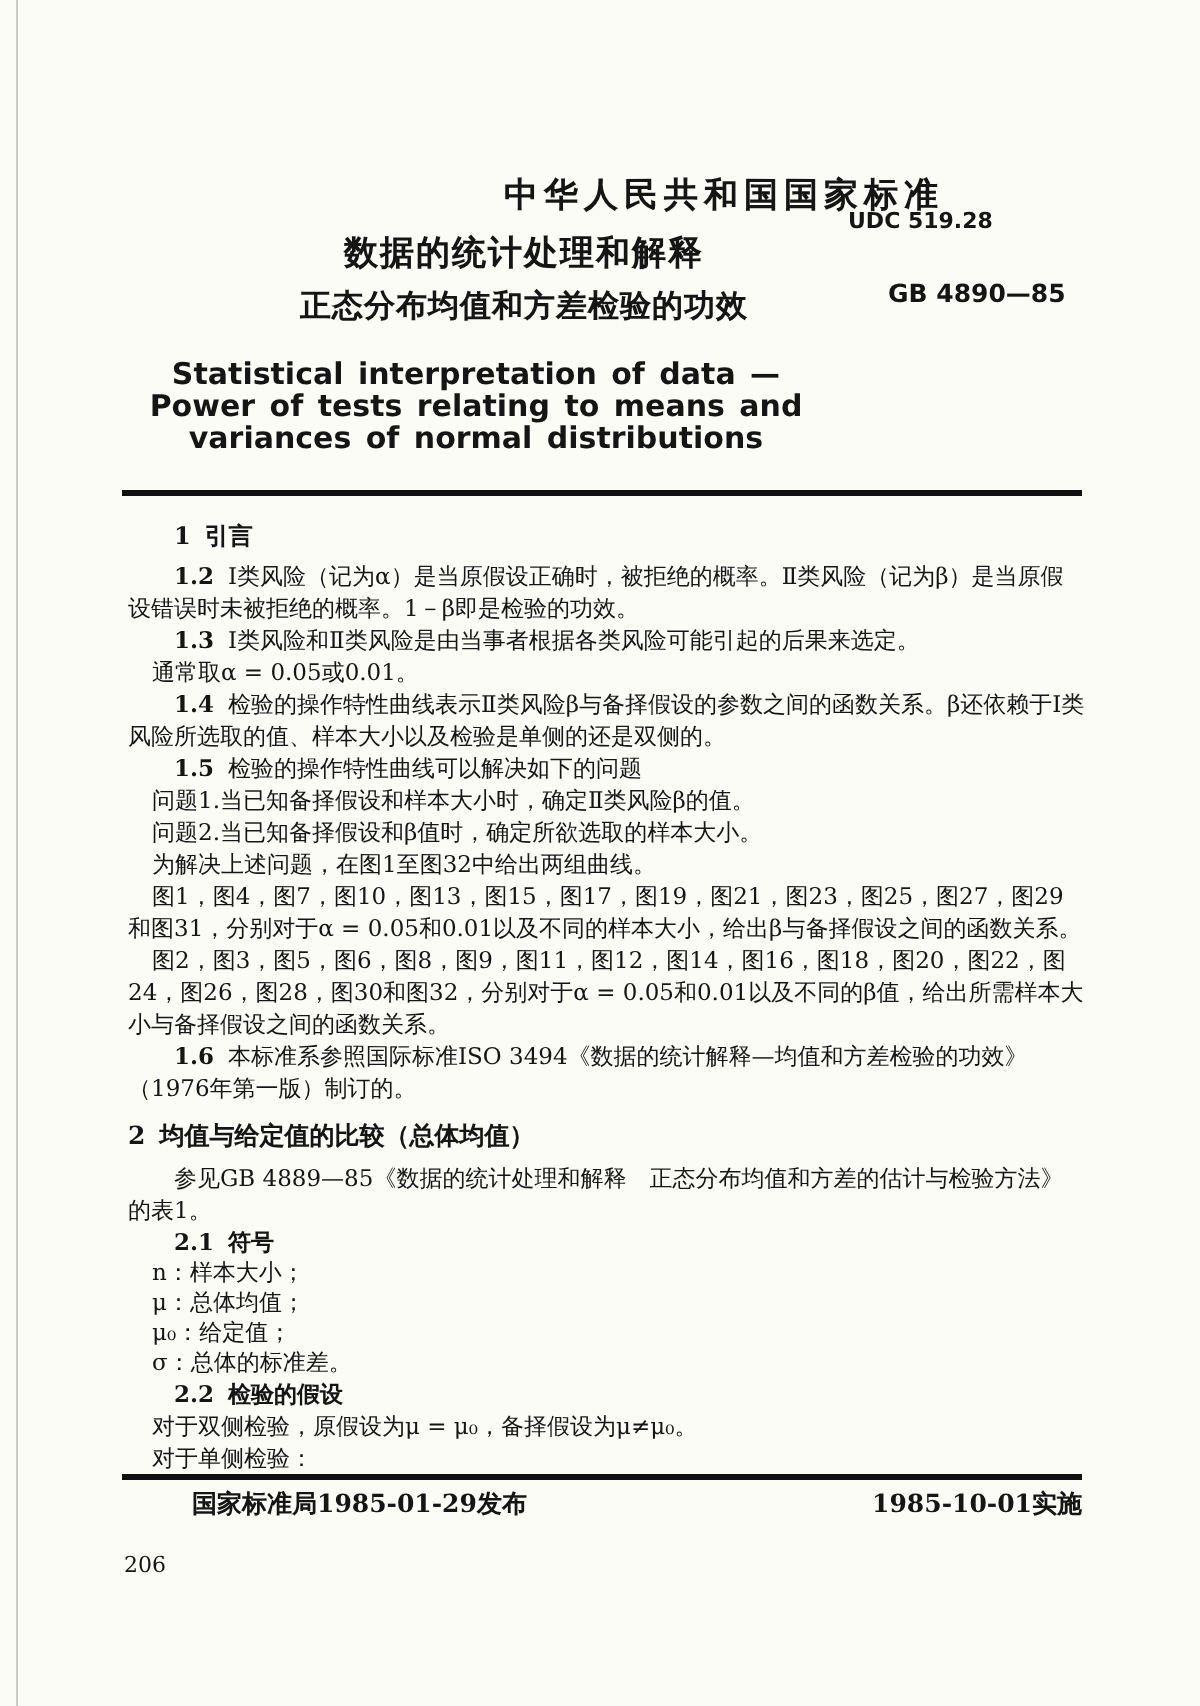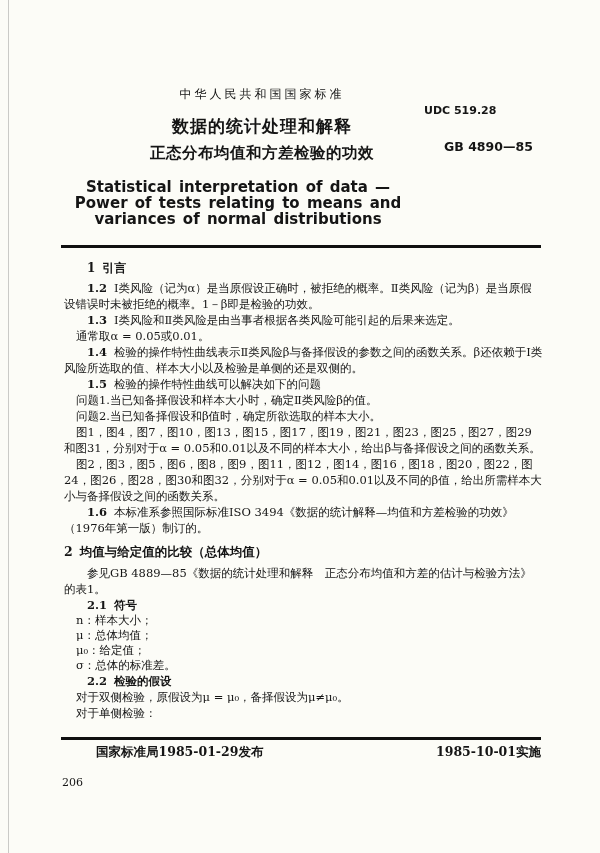--- a/index.html
+++ b/index.html
@@ -7,22 +7,22 @@
   body {
     background:#fcfcf7;
     color:#151515;
     font-family:"DejaVu Serif","Liberation Serif",serif;
     -webkit-font-smoothing:antialiased;
   }
   .page { position:relative; width:600px; height:853px; background:#fcfcf7; overflow:hidden; }
   .scan-edge-left { position:absolute; left:8px; top:0; width:1px; height:100%; background:rgba(110,110,110,.35); }
 
   
-  .kicker { position:absolute; top:86px; left:52px; width:420px; text-align:center;
-            font-size:12px; font-weight:normal; letter-spacing:3px; }
+  .kicker { position:absolute; top:86px; left:52px; width:420px; text-align:right;
+            font-size:17px; font-weight:bold; letter-spacing:3px; }
   .udc { position:absolute; top:104px; left:424px; font-size:11px; font-weight:bold;
          font-family:"DejaVu Sans","Liberation Sans",sans-serif; }
   .title1 { position:absolute; top:115px; left:52px; width:420px; text-align:center;
             font-size:17px; font-weight:bold; letter-spacing:1px; }
   .gbno { position:absolute; top:139px; left:444px; font-size:12.5px; font-weight:bold;
           font-family:"DejaVu Sans","Liberation Sans",sans-serif; }
   .title2 { position:absolute; top:143px; left:52px; width:420px; text-align:center;
             font-size:15.5px; font-weight:bold; letter-spacing:0.5px; }
   .entitle { position:absolute; top:179px; left:28px; width:420px; text-align:center;
              font-size:15px; font-weight:bold; line-height:16px; word-spacing:2px;
@@ -72,20 +72,21 @@
 
   <div class="doc-body">
       <div class="blk i2 h1"><span class="lbl">1</span><span>引言</span></div>
       <div class="blk i2"><span class="lbl">1.2</span><span>Ⅰ类风险（记为α）是当原假设正确时，被拒绝的概率。Ⅱ类风险（记为β）是当原假设错误时未被拒绝的概率。1－β即是检验的功效。</span></div>
       <div class="blk i2"><span class="lbl">1.3</span><span>Ⅰ类风险和Ⅱ类风险是由当事者根据各类风险可能引起的后果来选定。</span></div>
       <div class="blk i1"><span>通常取α = 0.05或0.01。</span></div>
       <div class="blk i2"><span class="lbl">1.4</span><span>检验的操作特性曲线表示Ⅱ类风险β与备择假设的参数之间的函数关系。β还依赖于Ⅰ类风险所选取的值、样本大小以及检验是单侧的还是双侧的。</span></div>
       <div class="blk i2"><span class="lbl">1.5</span><span>检验的操作特性曲线可以解决如下的问题</span></div>
       <div class="blk i1"><span>问题1.当已知备择假设和样本大小时，确定Ⅱ类风险β的值。</span></div>
       <div class="blk i1"><span>问题2.当已知备择假设和β值时，确定所欲选取的样本大小。</span></div>
+      <div class="blk i1"><span>为解决上述问题，在图1至图32中给出两组曲线。</span></div>
       <div class="blk i1"><span>图1，图4，图7，图10，图13，图15，图17，图19，图21，图23，图25，图27，图29和图31，分别对于α = 0.05和0.01以及不同的样本大小，给出β与备择假设之间的函数关系。</span></div>
       <div class="blk i1"><span>图2，图3，图5，图6，图8，图9，图11，图12，图14，图16，图18，图20，图22，图24，图26，图28，图30和图32，分别对于α = 0.05和0.01以及不同的β值，给出所需样本大小与备择假设之间的函数关系。</span></div>
       <div class="blk i2"><span class="lbl">1.6</span><span>本标准系参照国际标准ISO 3494《数据的统计解释—均值和方差检验的功效》（1976年第一版）制订的。</span></div>
       <div class="blk i0 h2"><span class="lbl">2</span><span>均值与给定值的比较（总体均值）</span></div>
       <div class="blk i2"><span>参见GB 4889—85《数据的统计处理和解释　正态分布均值和方差的估计与检验方法》的表1。</span></div>
       <div class="blk i2 sub"><span class="lbl">2.1</span><span>符号</span></div>
       <div class="blk i1 tight"><span>n：样本大小；</span></div>
       <div class="blk i1 tight"><span>μ：总体均值；</span></div>
       <div class="blk i1 tight"><span>μ₀：给定值；</span></div>
       <div class="blk i1 tight"><span>σ：总体的标准差。</span></div>

